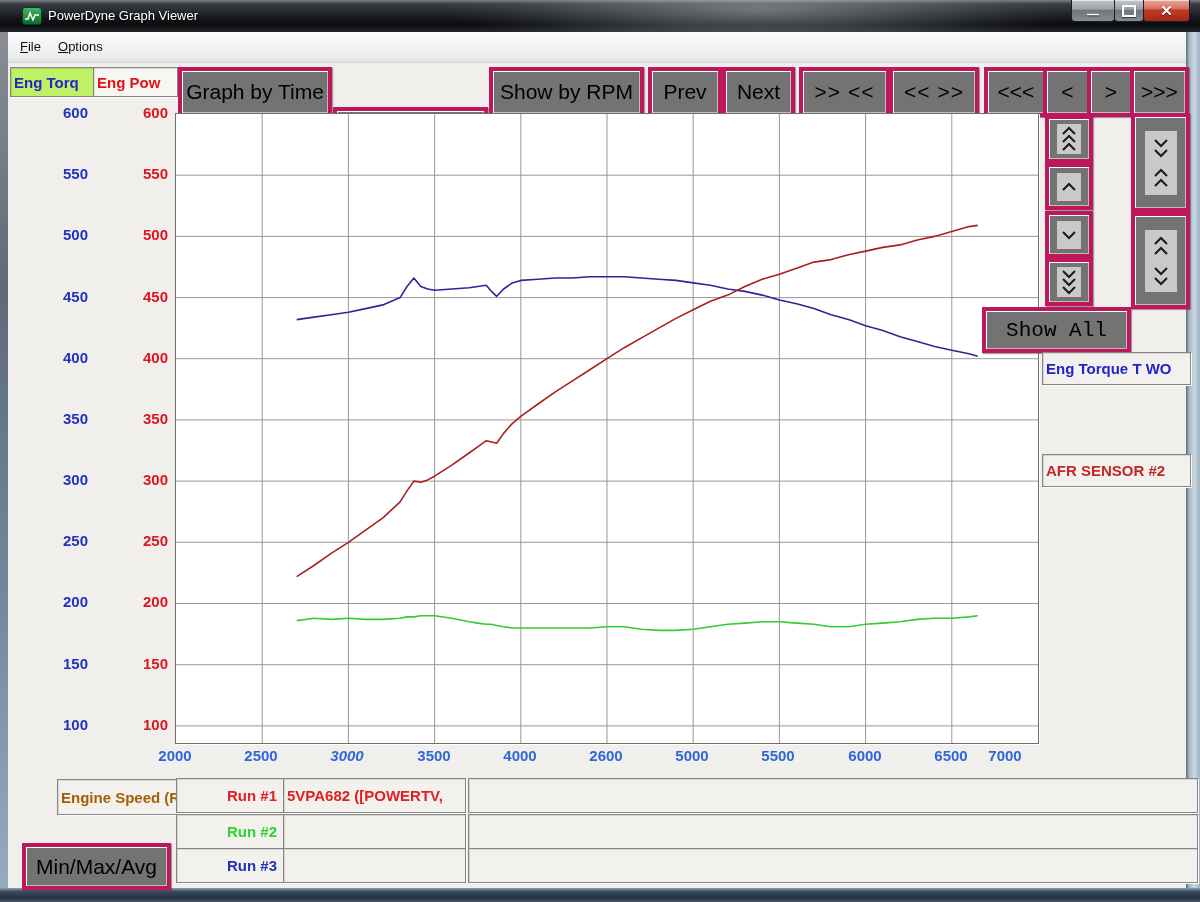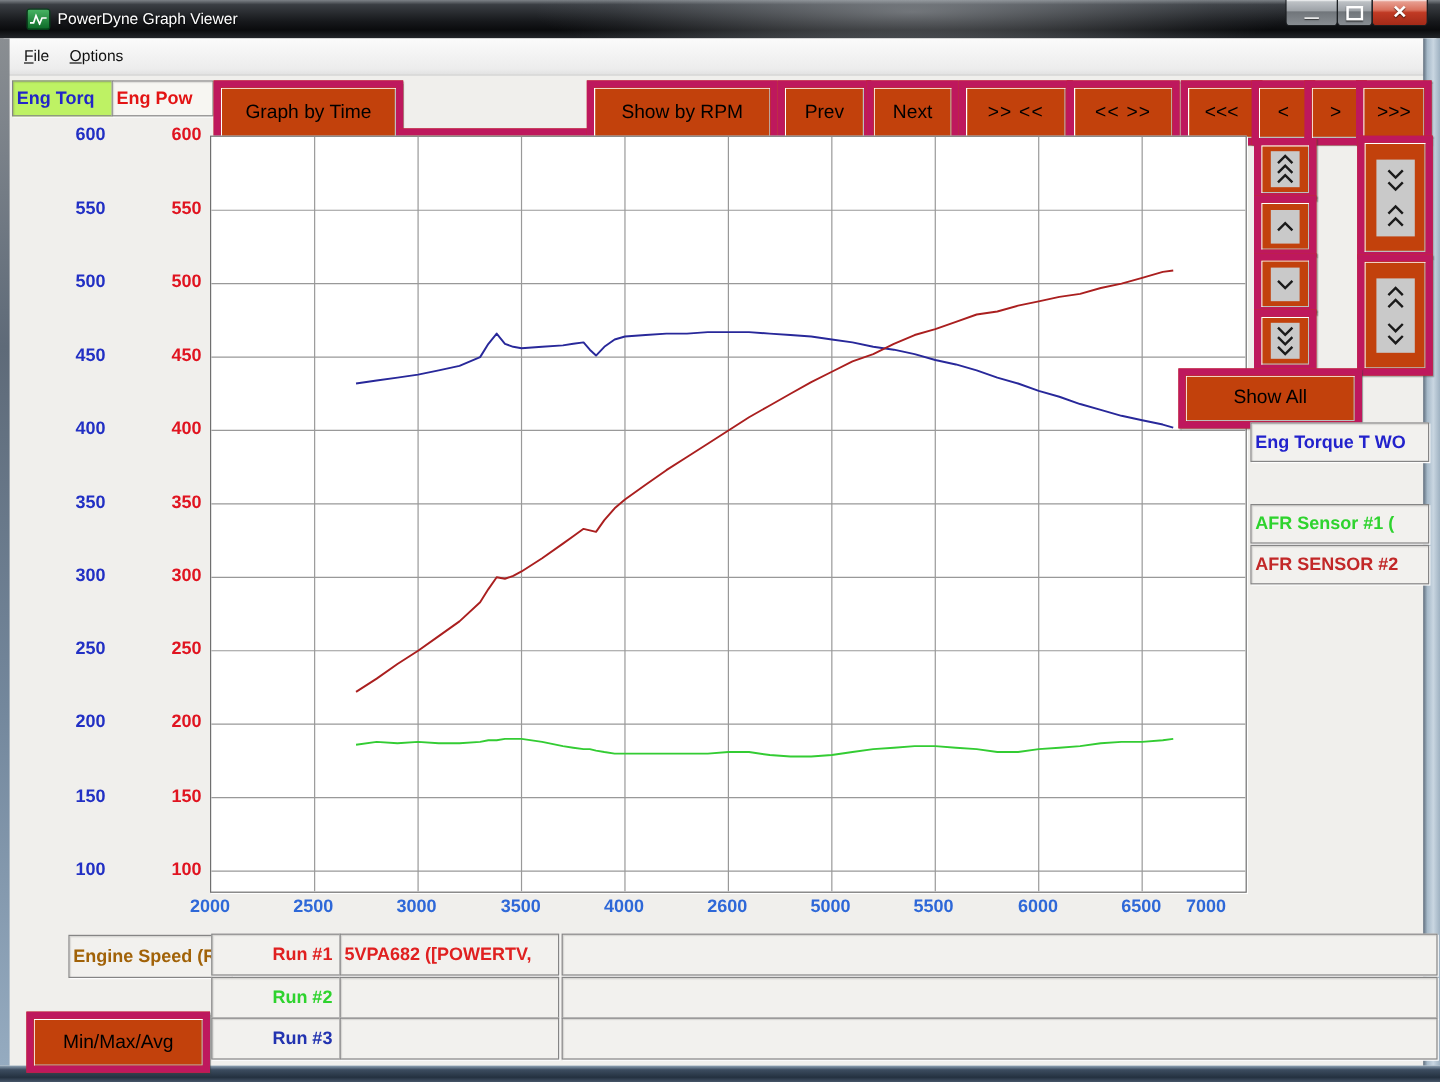--- a/index.html
+++ b/index.html
@@ -38,23 +38,23 @@
 
   
   #border-left{position:absolute;left:0;top:32px;width:8px;height:856px;
     background:linear-gradient(180deg,#8a8e92,#5e6a78 30%,#73879c 65%,#95abc0);}
   #border-right{position:absolute;left:1186px;top:32px;width:14px;height:856px;
     background:linear-gradient(90deg,#5f6d7c,#a7bac9 25%,#c9d6e1 60%,#9fb2c2);}
   #border-bottom{position:absolute;left:0;top:888px;width:1200px;height:14px;
     background:linear-gradient(180deg,#8fa3b5,#3c4c5f 25%,#243140 70%,#49596c);}
 
   
-  .btn{position:absolute;background:#c2410c;border:6px solid #be185d;
+  .btn{position:absolute;background:#737373;border:4px solid #be185d;
     box-shadow:inset 1px 1px 0 #ffffff,inset -1px -1px 0 #bdbdbd,1px 1px 1px rgba(60,60,60,.45);
-    display:flex;align-items:center;justify-content:center;font-size:16px;color:#000;
+    display:flex;align-items:center;justify-content:center;font-size:21px;color:#000;
     white-space:nowrap;}
   .field{position:absolute;background:#f2f1ee;border:1px solid #858585;
     box-shadow:inset 1px 1px 1px rgba(0,0,0,.12),1px 1px 0 #fdfdfd;
     display:flex;align-items:center;font-size:15px;font-weight:bold;
     overflow:hidden;white-space:nowrap;padding:0 3px;}
 
   
   #torque-tab{left:10px;top:67px;width:77px;height:28px;color:#2226c8;background:#bef264;}
   #power-tab{left:93px;top:67px;width:77px;height:28px;color:#e31414;background:#f7f6f2;}
   #btn-time{left:178px;top:67px;width:146px;height:42px;}
@@ -79,21 +79,21 @@
     color:#2e68d8;top:747px;}
 
   
   .chev-pad{background:#c9c9c9;display:flex;align-items:center;justify-content:center;}
   #sc-up3{left:1045px;top:115px;width:40px;height:40px;}
   #sc-up1{left:1045px;top:163px;width:40px;height:39px;}
   #sc-dn1{left:1045px;top:211px;width:40px;height:39px;}
   #sc-dn3{left:1045px;top:258px;width:40px;height:40px;}
   #sc-comp{left:1131px;top:113px;width:51px;height:91px;}
   #sc-exp{left:1131px;top:212px;width:51px;height:89px;}
-  #show-all{left:982px;top:307px;width:141px;height:38px;}
+  #show-all{left:982px;top:307px;width:141px;height:38px;font-family:Liberation Mono, monospace;}
   .legend{left:1042px;width:141px;height:31px;}
   #leg-torque{top:352px;color:#2222cc;}
   #leg-power{top:386px;color:#ee1a1a;}
   #leg-afr1{top:420px;color:#2ed32e;}
   #leg-afr2{top:454px;color:#c22828;}
 
   
   #engine-speed{left:57px;top:779px;width:129px;height:34px;color:#a16207;}
   #minmax-btn{left:22px;top:843px;width:141px;height:39px;}
   .runlab{left:176px;width:97px;height:33px;justify-content:flex-end;padding-right:6px;}
@@ -201,21 +201,21 @@
       <div class="ylab blue" style="top: 593px;">200</div>
       <div class="ylab red" style="top: 593px;">200</div>
       <div class="ylab blue" style="top: 655px;">150</div>
       <div class="ylab red" style="top: 655px;">150</div>
       <div class="ylab blue" style="top: 716px;">100</div>
       <div class="ylab red" style="top: 716px;">100</div>
     </div>
   <div id="xaxis">
       <div class="xlab" style="left: 143px;">2000</div>
       <div class="xlab" style="left: 229px;">2500</div>
-      <div class="xlab" style="left: 315px;">3000</div>
+      <div class="xlab" style="left: 315px; font-style: italic;">3000</div>
       <div class="xlab" style="left: 402px;">3500</div>
       <div class="xlab" style="left: 488px;">4000</div>
       <div class="xlab" style="left: 574px;">2600</div>
       <div class="xlab" style="left: 660px;">5000</div>
       <div class="xlab" style="left: 746px;">5500</div>
       <div class="xlab" style="left: 833px;">6000</div>
       <div class="xlab" style="left: 919px;">6500</div>
       <div class="xlab" style="left: 973px;">7000</div>
     </div>
 
@@ -267,21 +267,20 @@
         <polyline points="2,9 8,3 14,9"></polyline>
           <polyline points="2,19 8,13 14,19"></polyline>
         <polyline points="2,33 8,39 14,33"></polyline>
           <polyline points="2,43 8,49 14,43"></polyline>
       </svg>
     </div>
   </div>
   <div id="show-all" class="btn">Show All</div>
 
   <div id="leg-torque" class="field legend">Eng Torque T WO</div>
-  <div id="leg-afr1" class="field legend">AFR Sensor #1 (</div>
   <div id="leg-afr2" class="field legend">AFR SENSOR #2</div>
 
   <div id="engine-speed" class="field">Engine Speed (R</div>
   <div id="minmax-btn" class="btn">Min/Max/Avg</div>
 
   <div id="run1-label" class="field runlab row1">Run #1</div>
   <div id="run2-label" class="field runlab row2">Run #2</div>
   <div id="run3-label" class="field runlab row3">Run #3</div>
 
   <div id="run1-value" class="field runval row1">5VPA682 ([POWERTV,</div>

